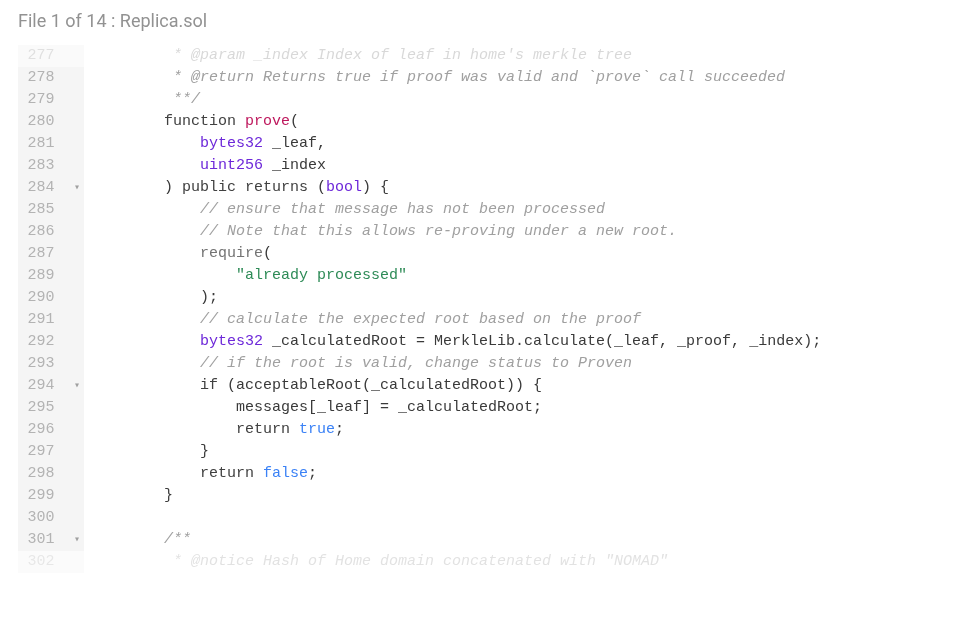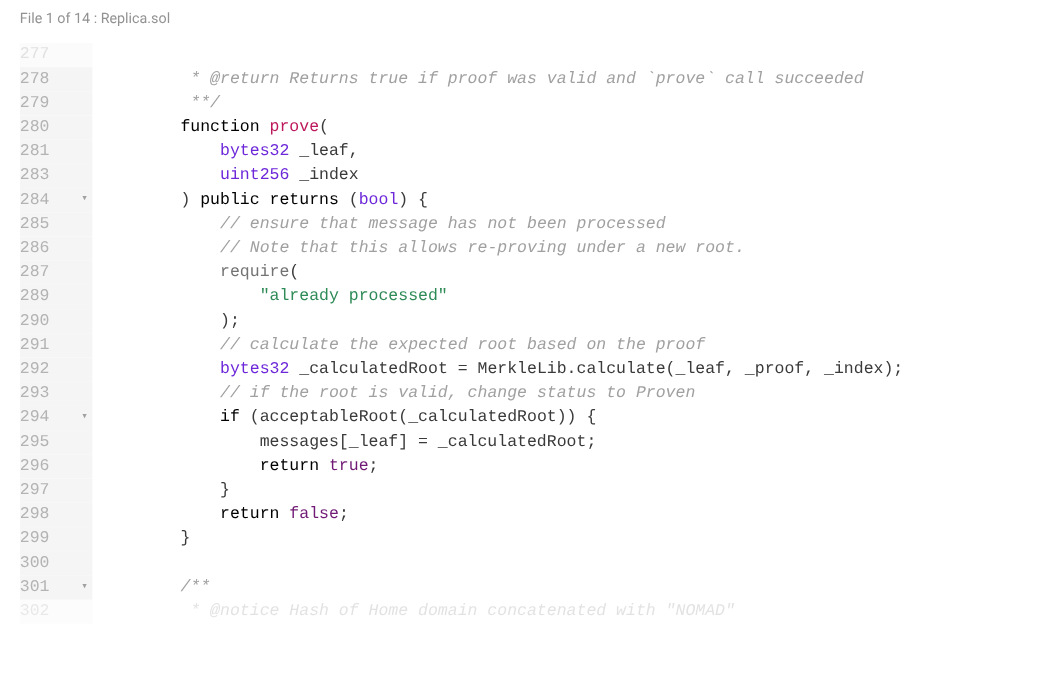--- a/index.html
+++ b/index.html
@@ -5,83 +5,83 @@
   * { margin: 0; padding: 0; box-sizing: border-box; }
   body {
     font-family: -apple-system, BlinkMacSystemFont, "Segoe UI", Roboto, sans-serif;
     background: #ffffff;
     width: 957px;
     height: 623px;
     overflow: hidden;
   }
   .header {
     padding: 10px 18px 14px 18px;
-    font-size: 13px;
+    font-size: 18px;
     color: #929292;
     font-weight: 400;
   }
   .code-container {
     margin: 0 18px;
     position: relative;
     background: #ffffff;
     overflow: hidden;
     height: 570px;
   }
   .code-line {
     display: flex;
     font-family: "Consolas", "Monaco", "Courier New", monospace;
     font-size: 15px;
     line-height: 22px;
     white-space: pre;
   }
   .gutter {
     width: 66px;
     min-width: 66px;
-    text-align: left;
+    text-align: center;
     padding-right: 20px;
     color: #b3b3b3;
     background: #f5f5f5;
     user-select: none;
     position: relative;
   }
   .fold-marker {
     position: absolute;
     right: 4px;
     font-size: 10px;
     color: #a0a0a0;
   }
   .code-content {
     padding-left: 8px;
     flex: 1;
   }
   .c-comment { color: #a0a0a0; font-style: italic; }
-  .c-keyword { color: #000000; }
+  .c-keyword { color: #404040; }
   .c-type    { color: #6d28d9; }
   .c-func    { color: #be185d; }
   .c-number  { color: #d14; }
   .c-string  { color: #2e8b57; }
-  .c-bool    { color: #701a75; }
+  .c-bool    { color: #3b82f6; }
   .c-plain   { color: #3a3a3a; }
   .c-ident   { color: #737373; }
   .cutoff-top {
     opacity: 0.4;
   }
   .cutoff-bottom {
     opacity: 0.3;
   }
 </style>
 </head>
 <body>
 
 <div class="header">
   <span>File 1 of 14 : Replica.sol</span>
 </div>
 
 <div class="code-container" id="code-container">
-<div class="code-line cutoff-top"><div class="gutter">277</div><div class="code-content"><span class="c-plain">         </span></div></div>
+<div class="code-line cutoff-top"><div class="gutter">277</div><div class="code-content"><span class="c-plain">         </span><span class="c-comment">* @param _index Index of leaf in home's merkle tree</span></div></div>
     <div class="code-line "><div class="gutter">278</div><div class="code-content"><span class="c-plain">         </span><span class="c-comment">* @return Returns true if proof was valid and `prove` call succeeded</span></div></div>
     <div class="code-line "><div class="gutter">279</div><div class="code-content"><span class="c-plain">         </span><span class="c-comment">**/</span></div></div>
     <div class="code-line "><div class="gutter">280</div><div class="code-content"><span class="c-plain">        </span><span class="c-keyword">function</span><span class="c-plain"> </span><span class="c-func">prove</span><span class="c-plain">(</span></div></div>
     <div class="code-line "><div class="gutter">281</div><div class="code-content"><span class="c-plain">            </span><span class="c-type">bytes32</span><span class="c-plain"> _leaf,</span></div></div>
     <div class="code-line "><div class="gutter">283</div><div class="code-content"><span class="c-plain">            </span><span class="c-type">uint256</span><span class="c-plain"> _index</span></div></div>
     <div class="code-line "><div class="gutter">284<span class="fold-marker">▾</span></div><div class="code-content"><span class="c-plain">        ) </span><span class="c-keyword">public</span><span class="c-plain"> </span><span class="c-keyword">returns</span><span class="c-plain"> (</span><span class="c-type">bool</span><span class="c-plain">) {</span></div></div>
     <div class="code-line "><div class="gutter">285</div><div class="code-content"><span class="c-plain">            </span><span class="c-comment">// ensure that message has not been processed</span></div></div>
     <div class="code-line "><div class="gutter">286</div><div class="code-content"><span class="c-plain">            </span><span class="c-comment">// Note that this allows re-proving under a new root.</span></div></div>
     <div class="code-line "><div class="gutter">287</div><div class="code-content"><span class="c-plain">            </span><span class="c-ident">require</span><span class="c-plain">(</span></div></div>
     <div class="code-line "><div class="gutter">289</div><div class="code-content"><span class="c-plain">                </span><span class="c-string">"already processed"</span></div></div>

